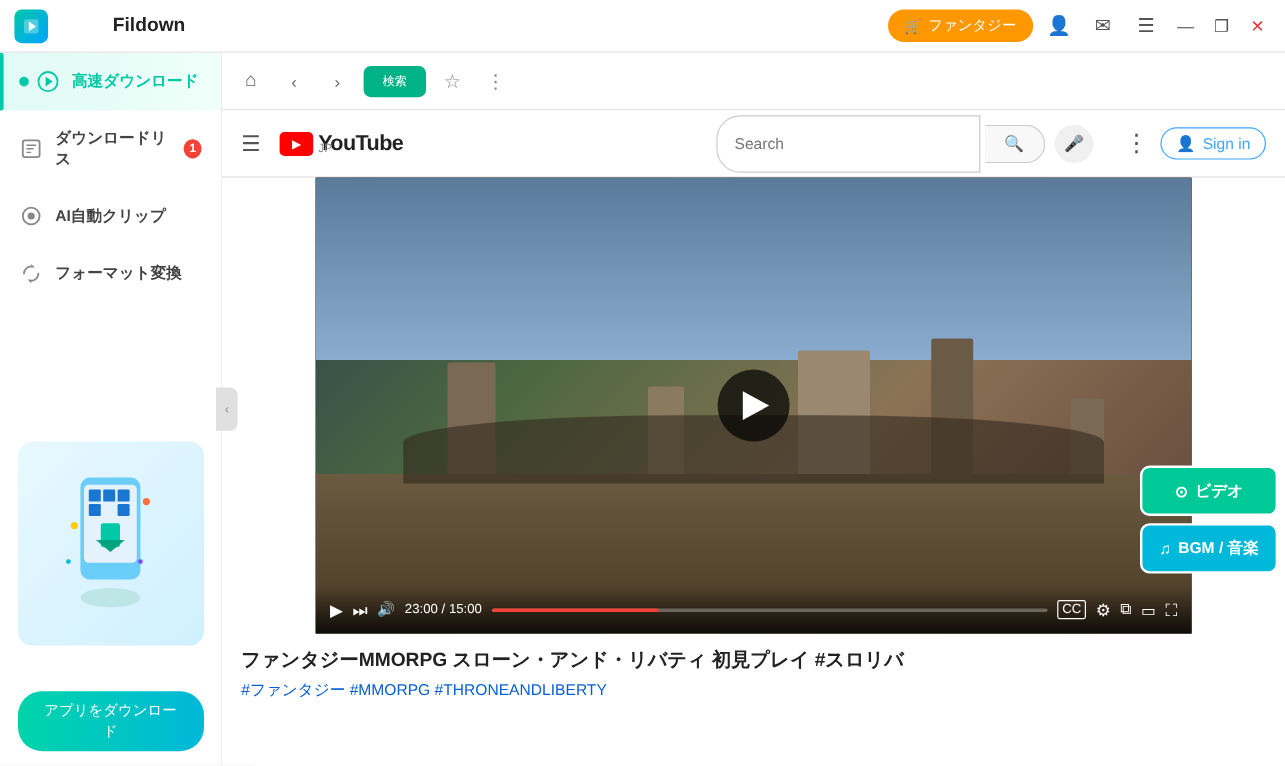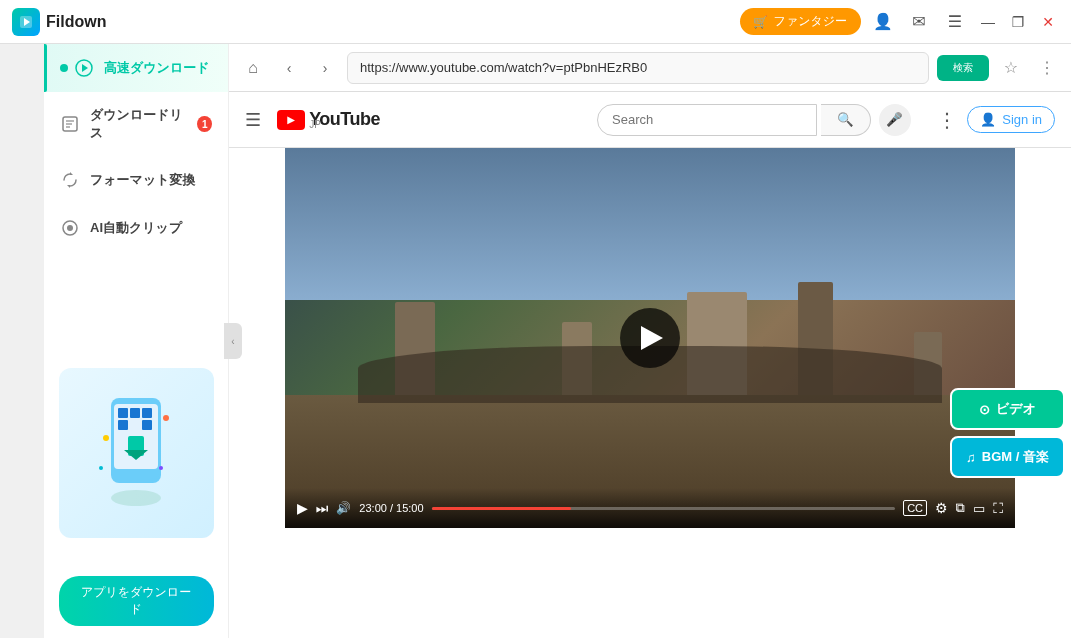--- a/index.html
+++ b/index.html
@@ -30,20 +30,21 @@
       align-items: center;
       justify-content: center;
       color: white;
       font-size: 14px;
       font-weight: bold;
     }
     .logo-text {
       font-size: 16px;
       font-weight: 600;
       color: #222;
+      margin-left: 48px;
     }
     .title-bar-right {
       display: flex;
       align-items: center;
       gap: 8px;
     }
     .price-btn {
       background: #ff9800;
       color: white;
       border: none;
@@ -75,21 +76,20 @@
       color: #555;
       font-size: 14px;
     }
     .window-btn.close { color: #e53935; }
 
     
     .main-area {
       display: flex;
       flex: 1;
       overflow: hidden;
-      padding-left: 44px;
     }
 
     
     .sidebar {
       width: 185px;
       background: #fff;
       border-right: 1px solid #eee;
       display: flex;
       flex-direction: column;
       flex-shrink: 0;
@@ -310,21 +310,21 @@
       margin-top: -8px;
     }
     .yt-search-bar {
       display: flex;
       align-items: center;
       margin-left: auto;
       gap: 4px;
     }
     .yt-search-input {
       width: 220px;
-      height: 32px;
+      height: 48px;
       border: 1px solid #ccc;
       border-radius: 20px 0 0 20px;
       padding: 0 14px;
       font-size: 13px;
       outline: none;
     }
     .yt-search-btn {
       width: 50px;
       height: 32px;
       background: #f8f8f8;
@@ -573,39 +573,39 @@
             <line x1="5" y1="12" x2="9" y2="12" stroke="#888" stroke-width="1.2"></line>
           </svg>
       </div>
       <span>ダウンロードリス</span>
       <span class="badge">1</span>
     </div>
 
     <div class="sidebar-item">
       <div class="sidebar-icon">
         <svg width="18" height="18" viewBox="0 0 18 18">
+            <circle cx="9" cy="9" r="7" fill="none" stroke="#888" stroke-width="1.5"></circle>
+            <circle cx="9" cy="9" r="3" fill="#888"></circle>
+          </svg>
+      </div>
+      <span>AI自動クリップ</span>
+    </div>
+
+    <div class="sidebar-item">
+      <div class="sidebar-icon">
+        <svg width="18" height="18" viewBox="0 0 18 18">
             <path d="M3 9 C3 5.7 5.7 3 9 3" fill="none" stroke="#888" stroke-width="1.5" stroke-linecap="round"></path>
             <path d="M15 9 C15 12.3 12.3 15 9 15" fill="none" stroke="#888" stroke-width="1.5" stroke-linecap="round"></path>
             <polygon points="9,1 12,4 9,4" fill="#888"></polygon>
             <polygon points="9,17 6,14 9,14" fill="#888"></polygon>
           </svg>
       </div>
       <span>フォーマット変換</span>
     </div>
 
-    <div class="sidebar-item">
-      <div class="sidebar-icon">
-        <svg width="18" height="18" viewBox="0 0 18 18">
-            <circle cx="9" cy="9" r="7" fill="none" stroke="#888" stroke-width="1.5"></circle>
-            <circle cx="9" cy="9" r="3" fill="#888"></circle>
-          </svg>
-      </div>
-      <span>AI自動クリップ</span>
-    </div>
-
     <div class="sidebar-bottom">
       <div class="sidebar-promo">
 
         <svg width="80" height="130" viewBox="0 0 80 130">
 
           <rect x="15" y="10" width="50" height="85" rx="8" fill="#4fc3f7" opacity="0.8"></rect>
           <rect x="18" y="16" width="44" height="65" rx="4" fill="#e3f2fd"></rect>
 
           <rect x="22" y="20" width="10" height="10" rx="1" fill="#1976d2"></rect>
           <rect x="22" y="32" width="10" height="10" rx="1" fill="#1976d2"></rect>
@@ -629,21 +629,20 @@
 
     <div class="collapse-btn">‹</div>
   </div>
 
   <div class="browser-panel">
 
     <div class="browser-toolbar">
       <div class="nav-btn home-btn">⌂</div>
       <div class="nav-btn">‹</div>
       <div class="nav-btn">›</div>
-      <input class="url-bar" type="text" value="https://www.youtube.com/watch?v=ptPbnHEzRB0" style="">
       <button class="search-btn-browser">検索</button>
       <div class="bookmark-btn">☆</div>
       <div class="more-btn">⋮</div>
     </div>
 
     <div class="youtube-content">
 
       <div class="yt-header">
         <span class="yt-menu-btn">☰</span>
         <div class="yt-logo">
@@ -700,20 +699,24 @@
               <div class="progress-fill"></div>
             </div>
             <span class="ctrl-btn-right" style="color:white;font-size:11px;border:1px solid white;padding:1px 3px;border-radius:2px;">CC</span>
             <span class="ctrl-btn-right" style="color:white;font-size:14px;">⚙</span>
             <span class="ctrl-btn-right" style="color:white;font-size:13px;">⧉</span>
             <span class="ctrl-btn-right" style="color:white;font-size:13px;">▭</span>
             <span class="ctrl-btn-right" style="color:white;font-size:14px;">⛶</span>
           </div>
         </div>
 
+        <div class="video-info">
+          <div class="video-title">ファンタジーMMORPG スローン・アンド・リバティ 初見プレイ #スロリバ</div>
+          <div class="video-tags">#ファンタジー #MMORPG #THRONEANDLIBERTY</div>
+        </div>
       </div>
 
       <div class="floating-buttons">
         <button class="float-btn video-btn">
           <span>⊙</span>
           <span>ビデオ</span>
         </button>
         <button class="float-btn bgm-btn">
           <span>♫</span>
           <span>BGM / 音楽</span>

